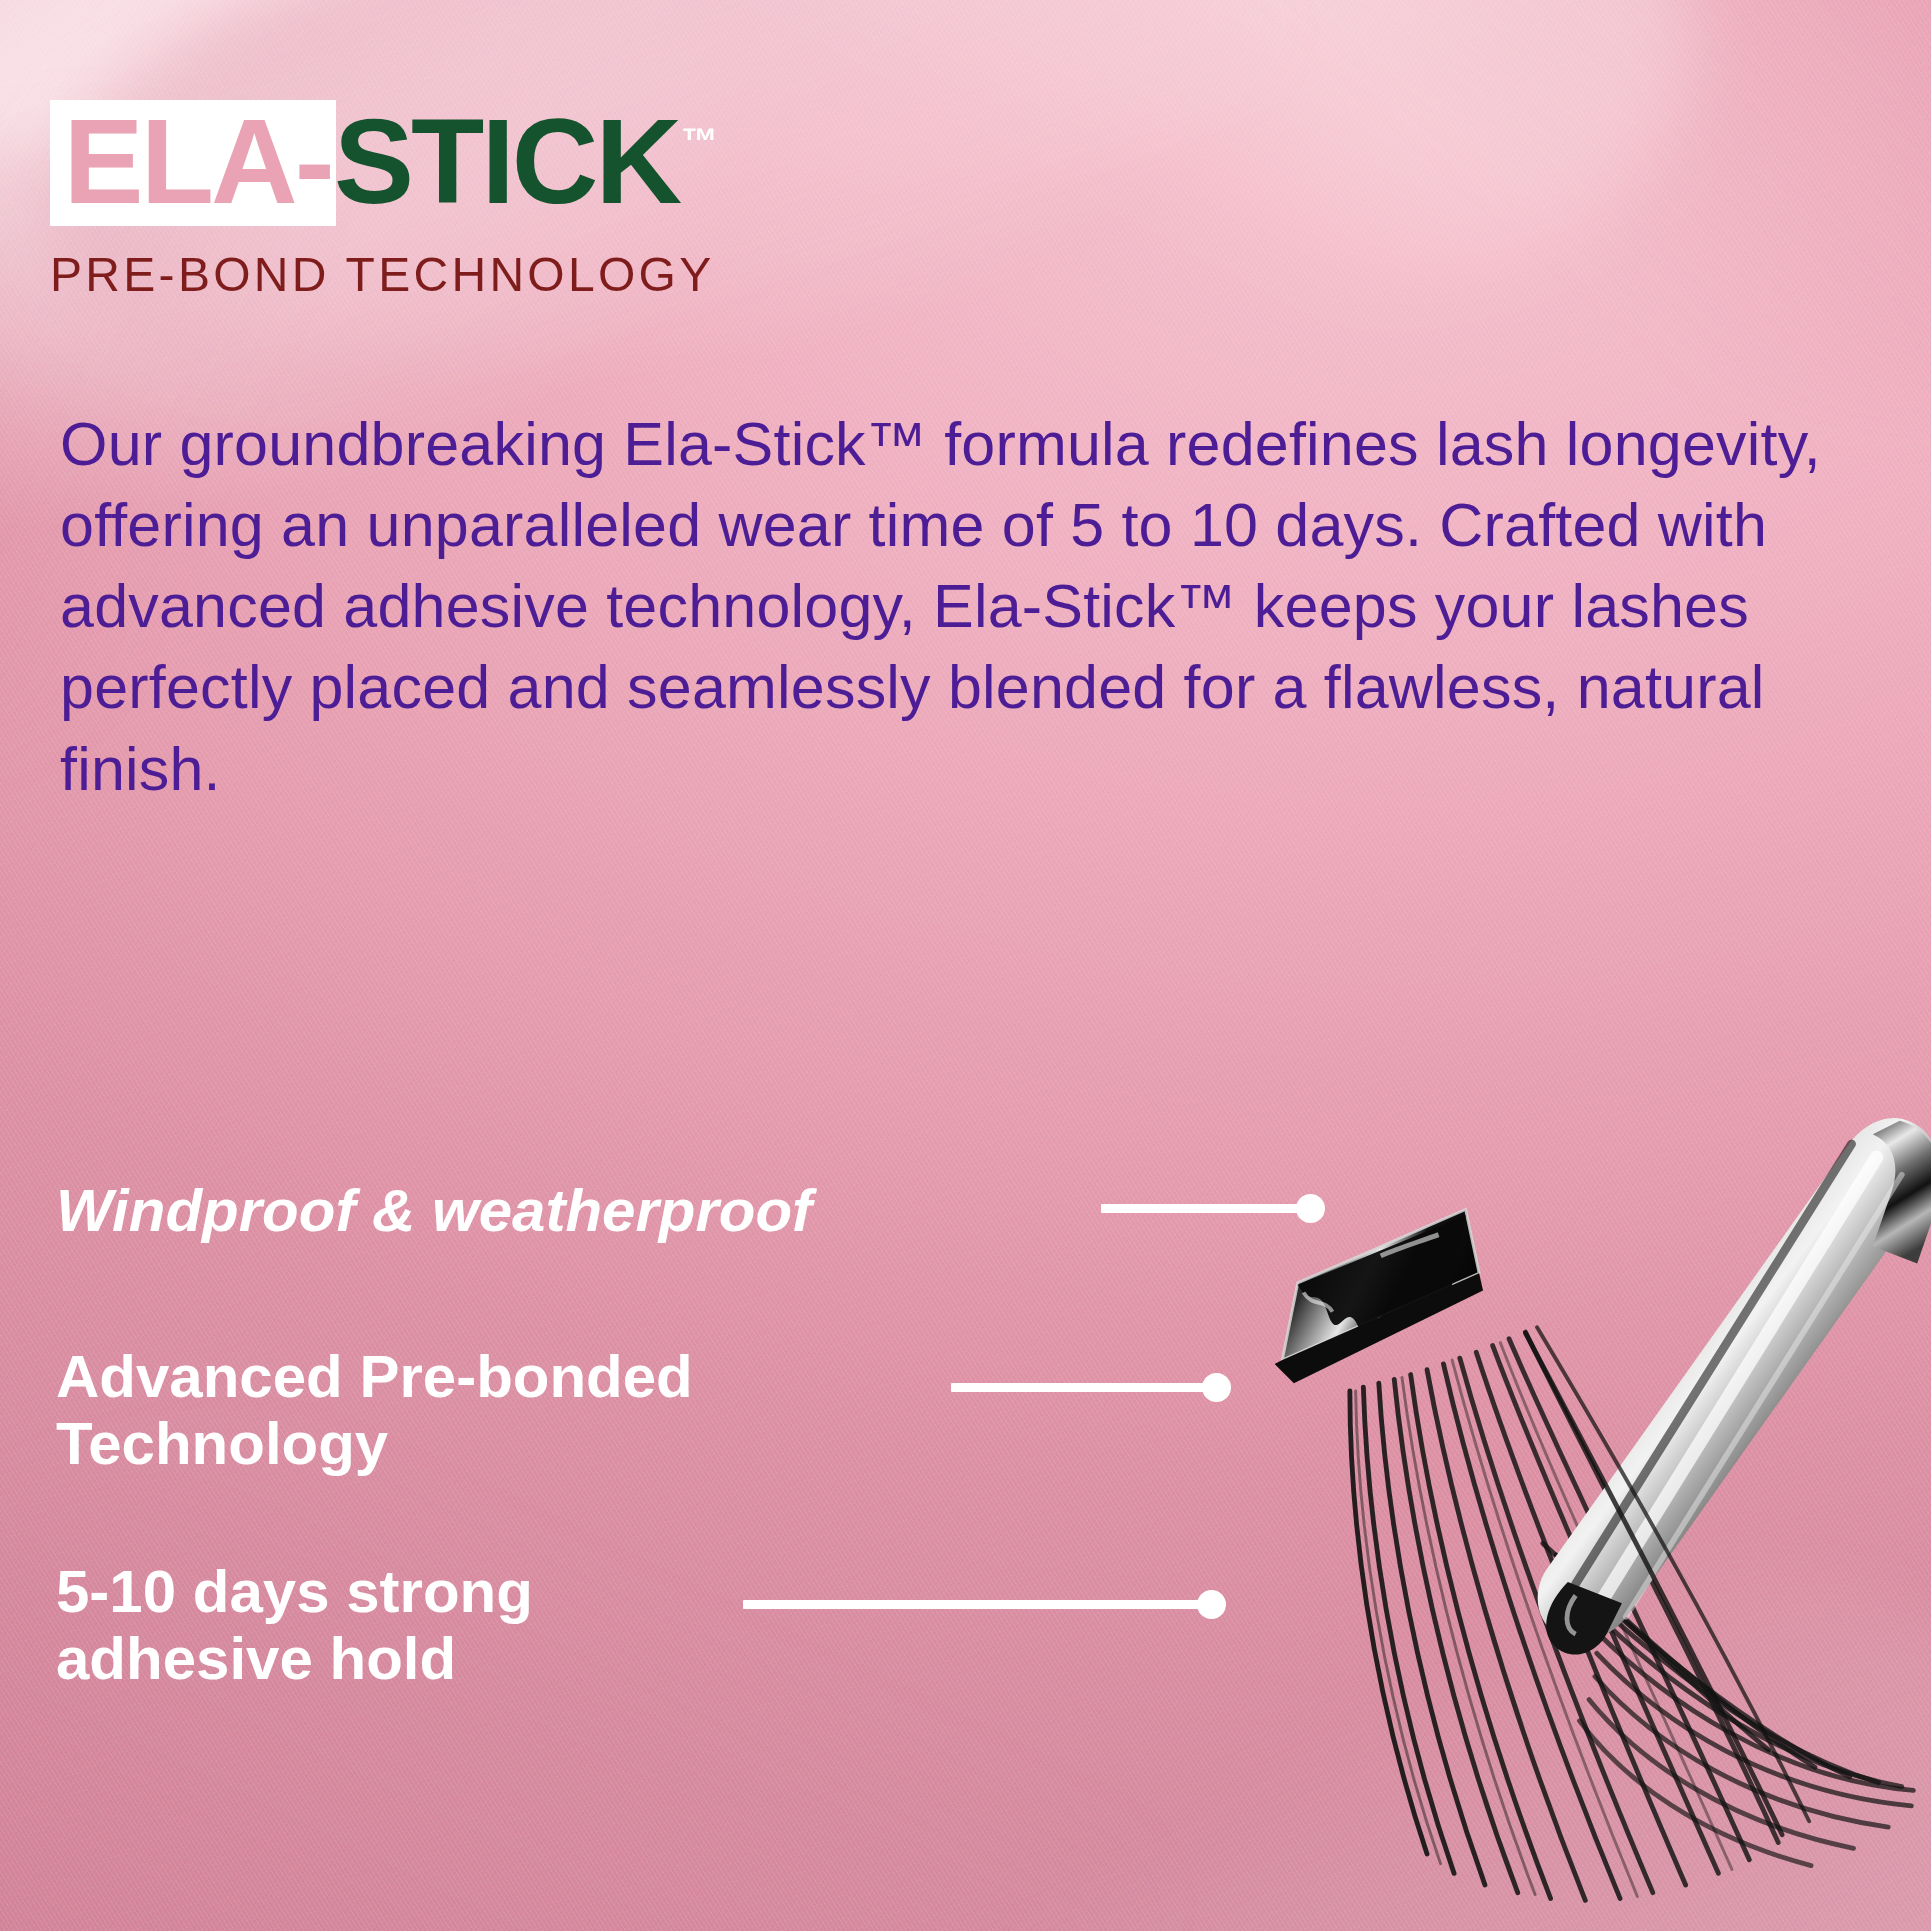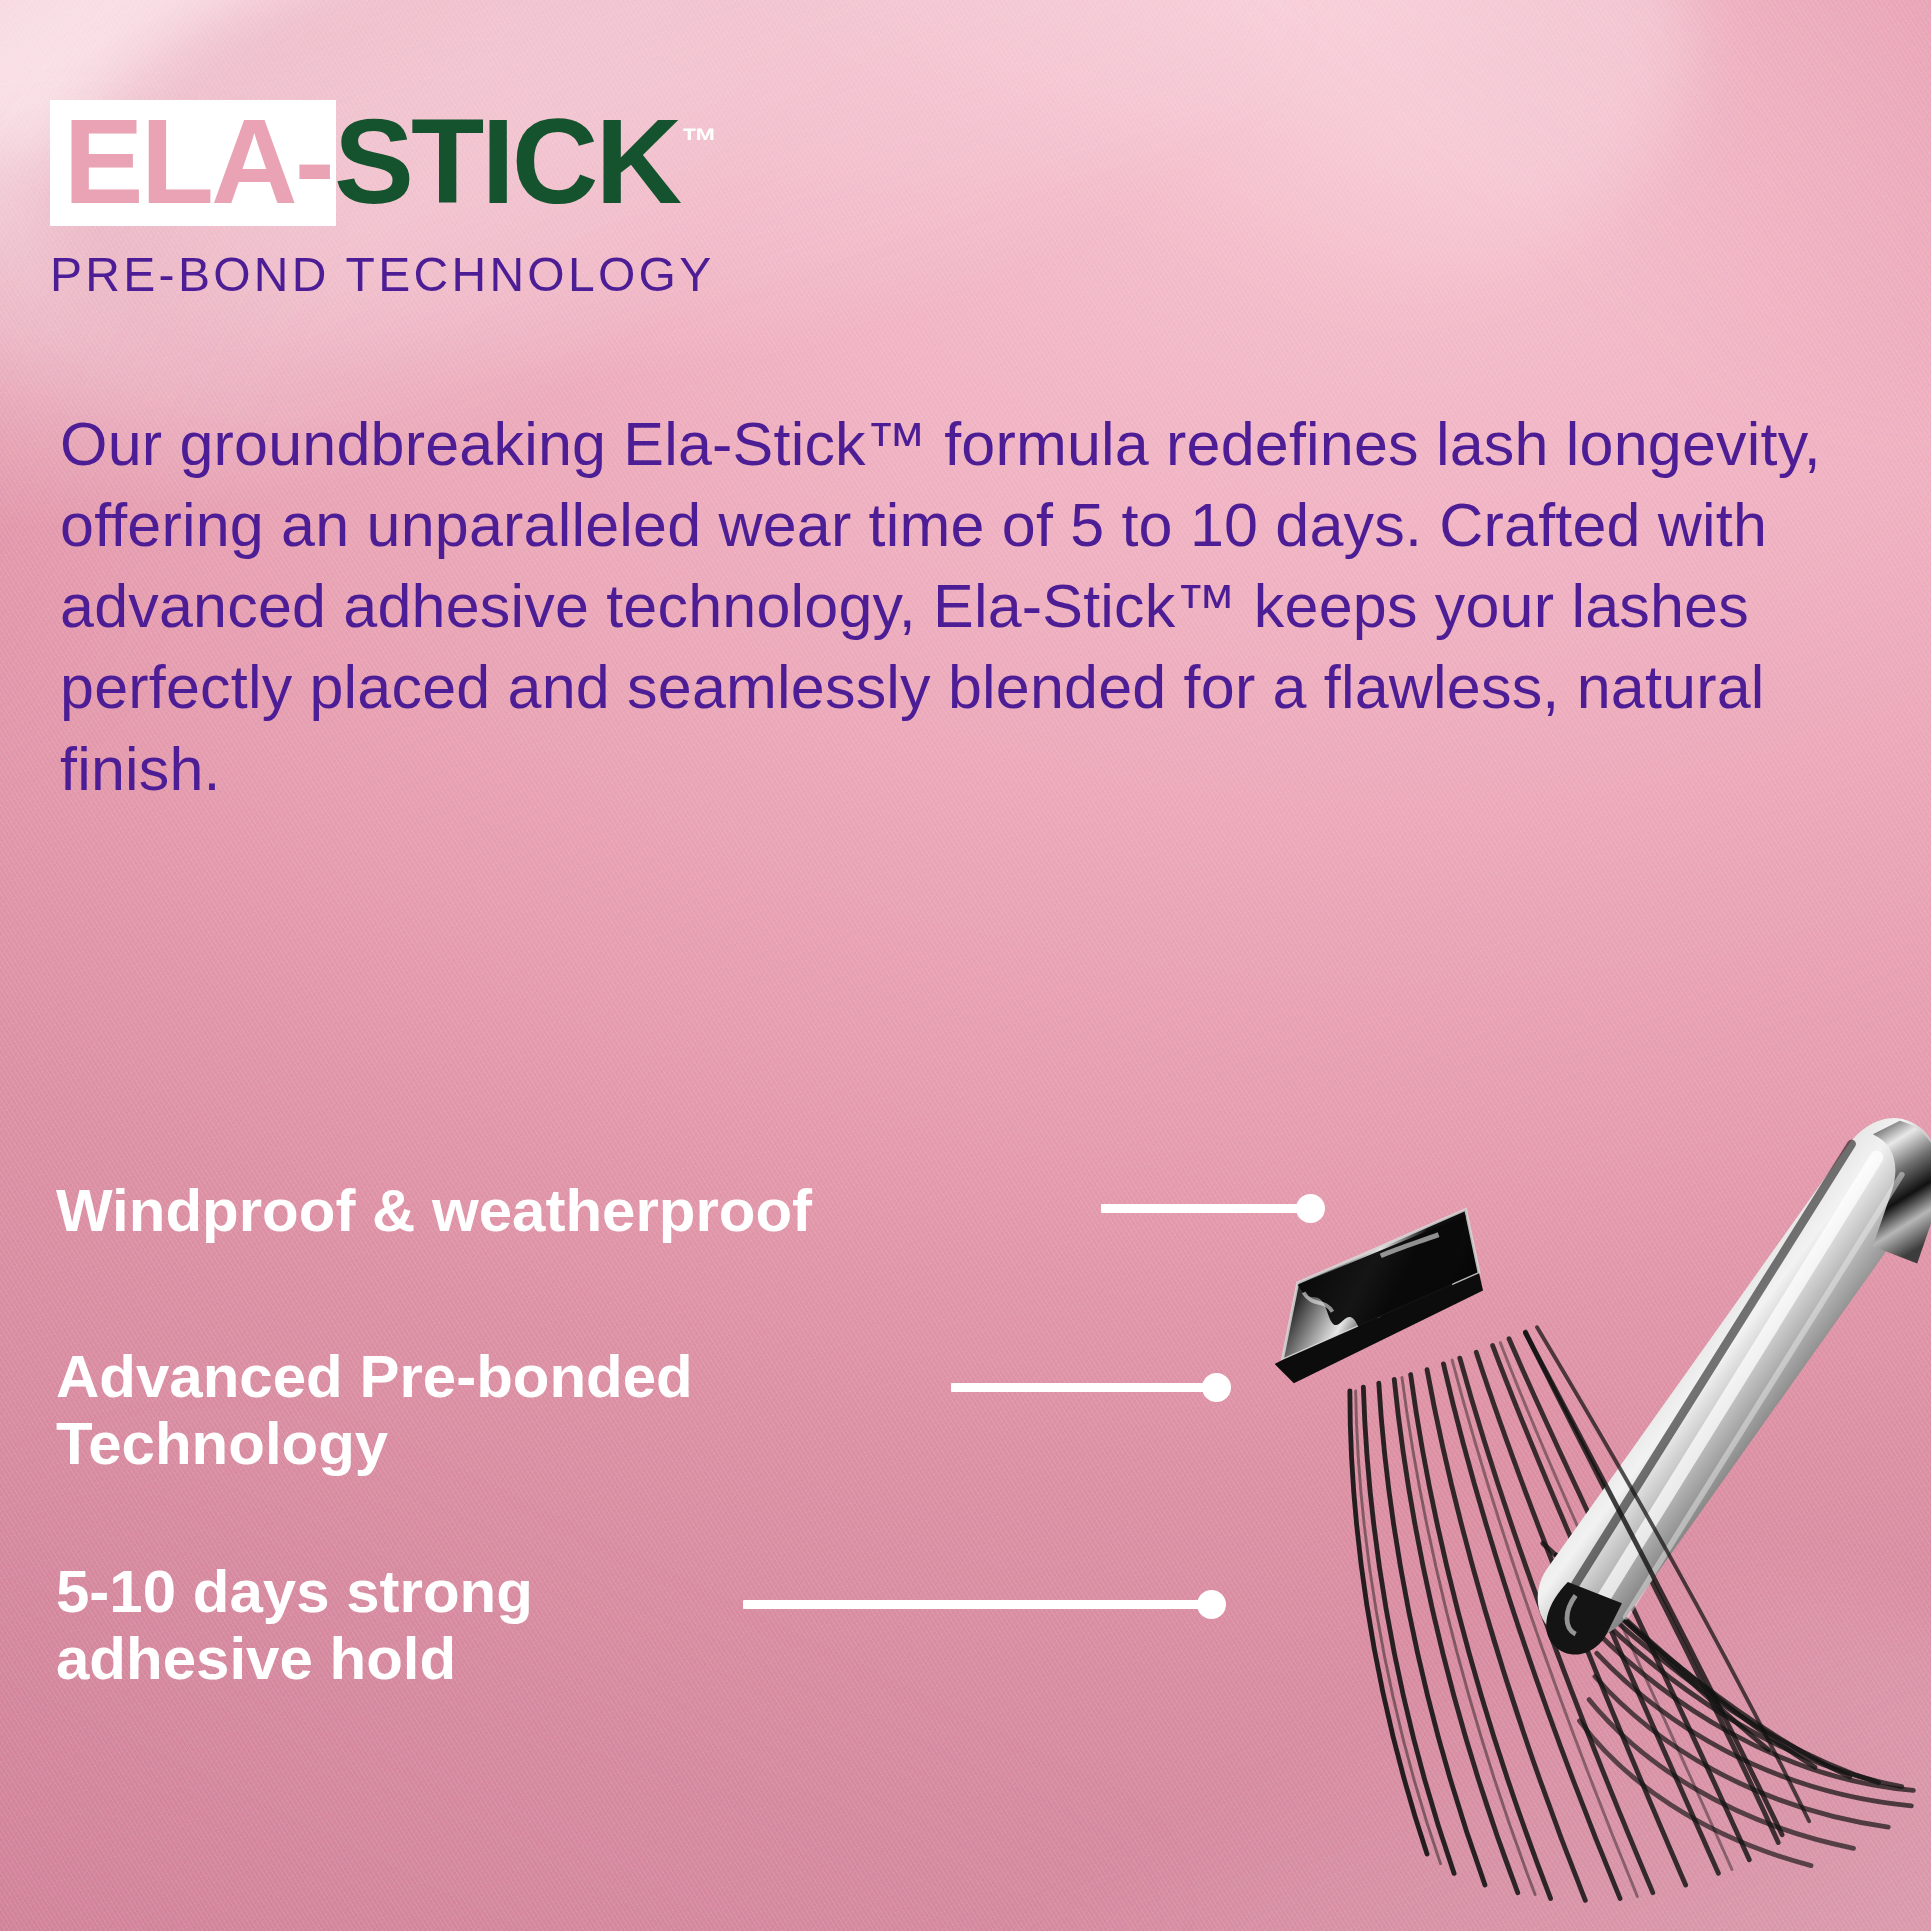--- a/index.html
+++ b/index.html
@@ -116,21 +116,21 @@
     color:#ffffff;
     margin-top:21px;
     margin-left:1.9px;
     letter-spacing:0px;
   }
   .logo-sub{
     font-family:"Liberation Sans", sans-serif;
     font-weight:300;
     font-size:48px;
     letter-spacing:3.3px;
-    color:#4c1d95;
+    color:#7f1d1d;
     margin-top:21px;
     white-space:pre;
   }
 
   
   .paragraph{
     position:absolute;
     left:60px; top:404px;
     width:1815px;
     font-family:"Liberation Sans", sans-serif;
@@ -169,21 +169,21 @@
   }
   .connector .dot{
     width:29px; height:29px;
     border-radius:50%;
     background:#ffffff;
     flex:0 0 auto;
     margin-left:-1.9px;
   }
 
   
-  .f1 .feature-label{ top:1px; }
+  .f1 .feature-label{ top:1px;font-style:italic; }
   .f1 .connector{ left:1101px; width:224px; top:19.3px; }
 
   .f2 .feature-label{ top:167px; }
   .f2 .connector{ left:951px; width:280px; top:198px; }
 
   .f3 .feature-label{ top:382px; }
   .f3 .connector{ left:743px; width:483px; top:415px; }
 
   
   #product{

